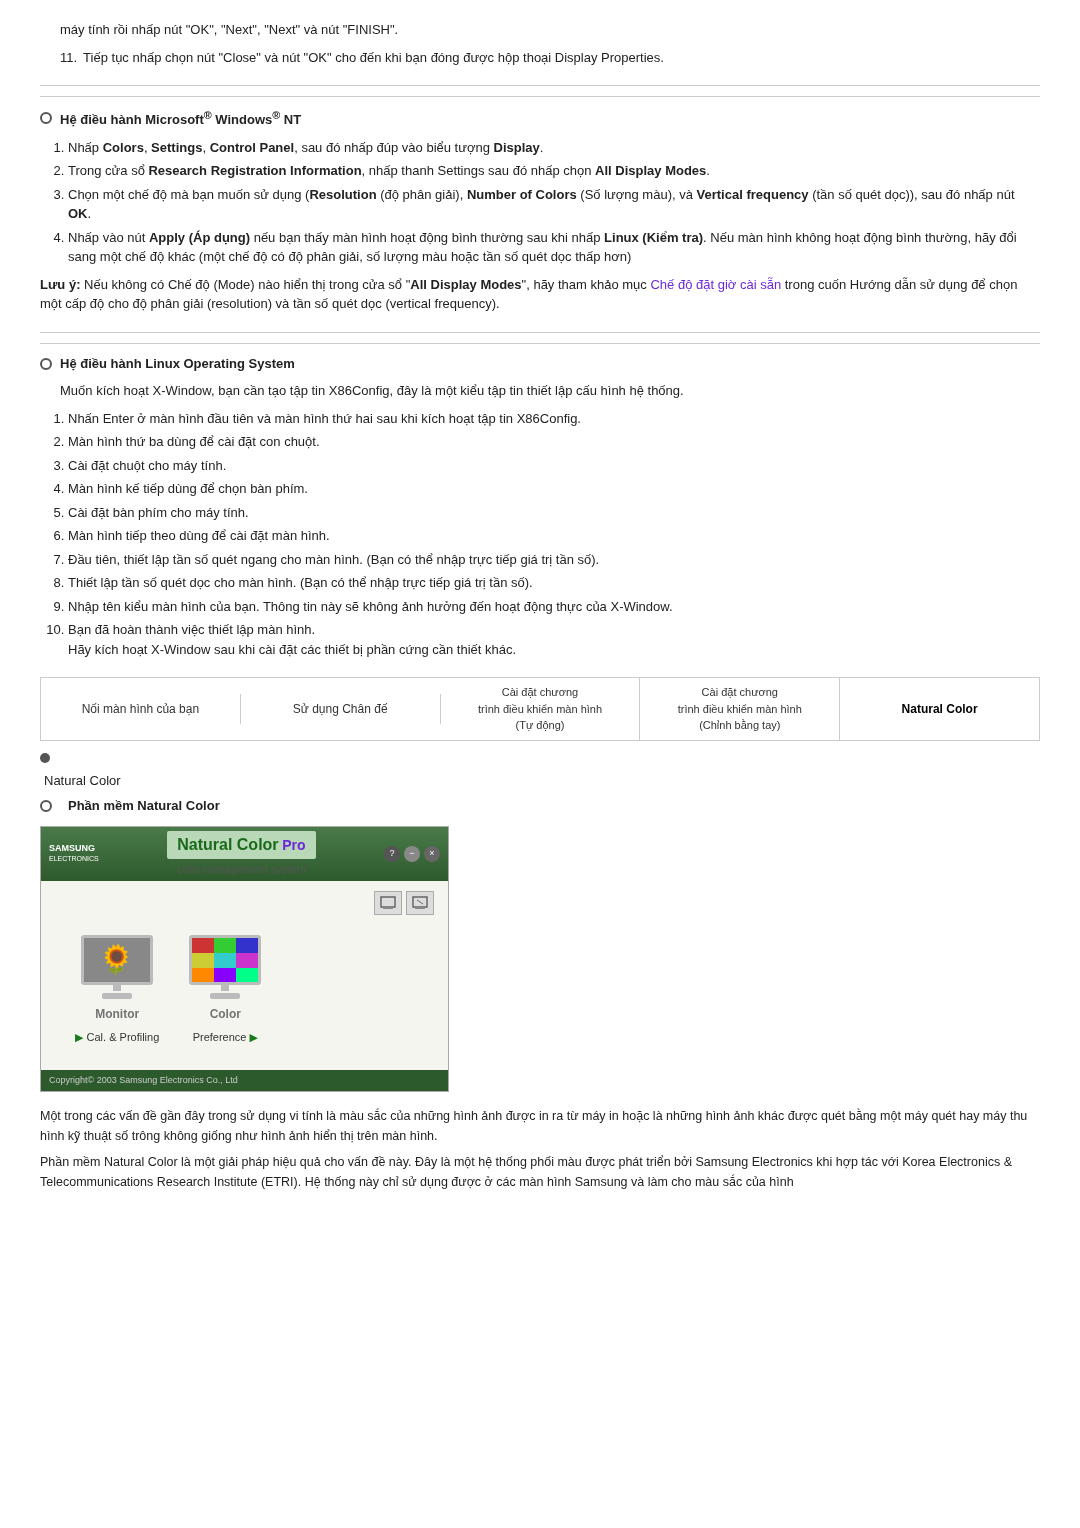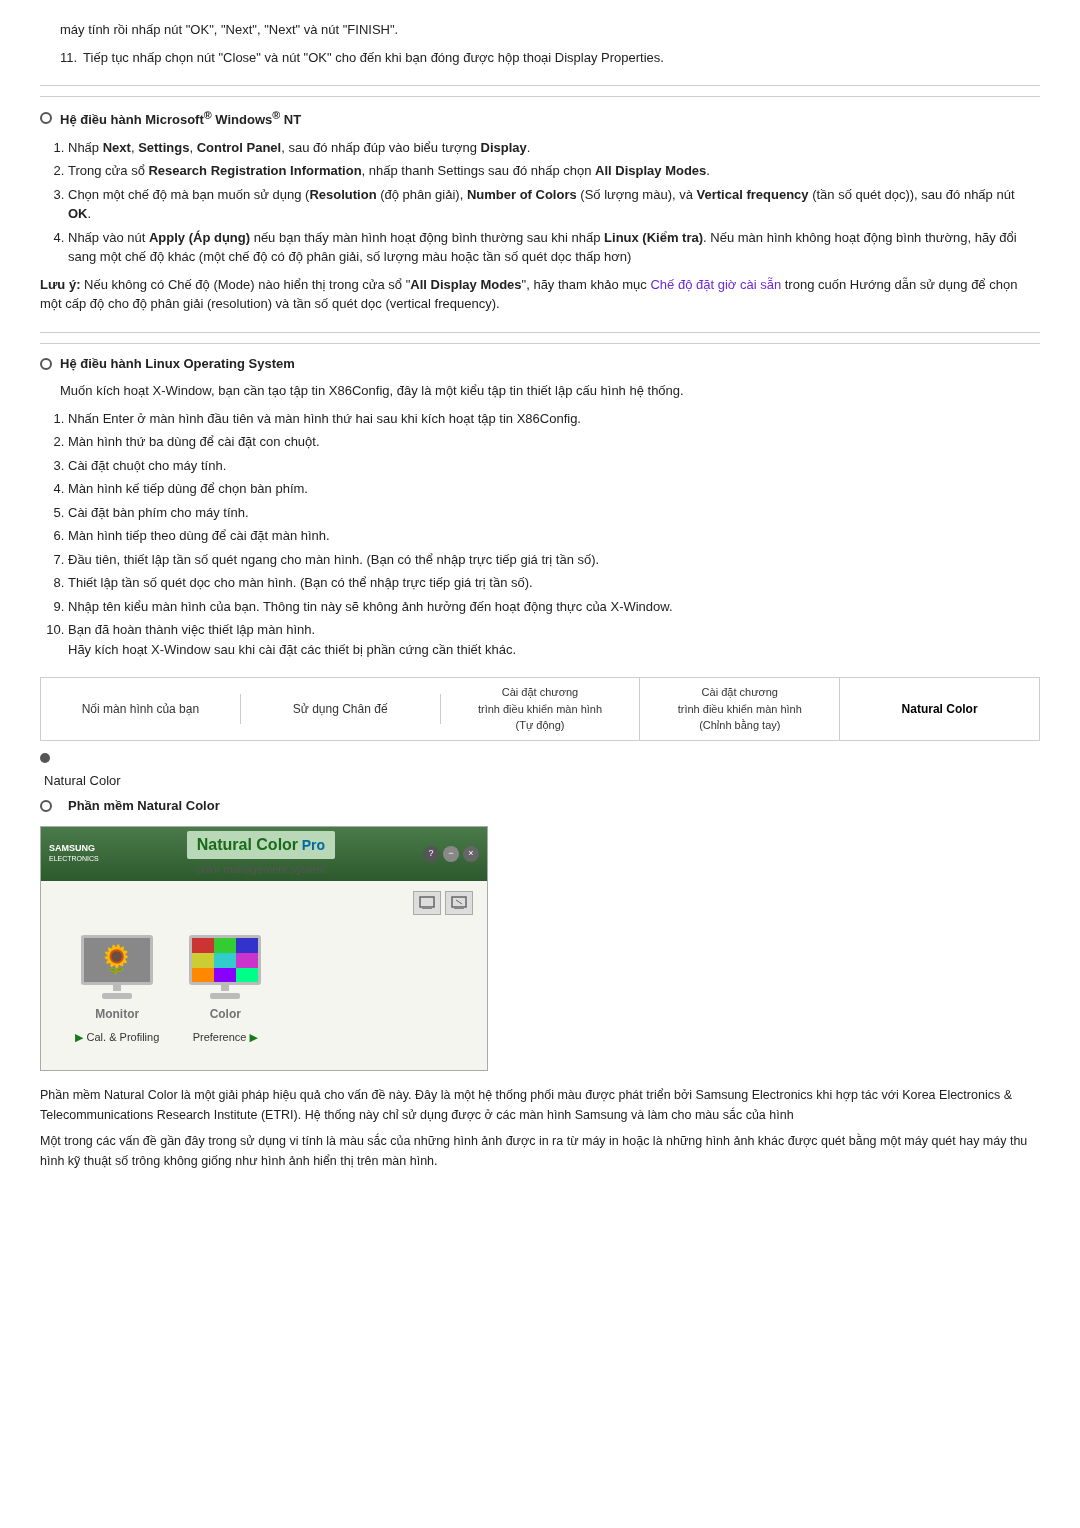--- a/index.html
+++ b/index.html
@@ -65,21 +65,21 @@
     .nav-tab.active {
       font-weight: bold;
       color: #000;
     }
     .nav-tab:last-child { border-right: none; }
 
     
     .app-screenshot {
       border: 1px solid #aaa;
       background: #e8f0e8;
-      width: 448px;
+      width: 409px;
       margin: 10px 0 14px 0;
       padding: 0;
       overflow: hidden;
     }
     .app-titlebar {
       background: linear-gradient(to bottom, #4a7a4a, #2d5a2d);
       padding: 4px 8px;
       display: flex;
       align-items: center;
       justify-content: space-between;
@@ -231,21 +231,21 @@
 
 <hr>
 
 <div class="section">
   <div class="section-header">
     <span class="bullet-circle"></span>
     <span>Hệ điều hành Microsoft<sup>®</sup> Windows<sup>®</sup> NT</span>
   </div>
   <ol>
     <li>
-      Nhấp <span class="bold">Next</span>, <span class="bold">Settings</span>, <span class="bold">Control Panel</span>, sau đó nhấp đúp vào biểu tượng <span class="bold">Display</span>.
+      Nhấp <span class="bold">Colors</span>, <span class="bold">Settings</span>, <span class="bold">Control Panel</span>, sau đó nhấp đúp vào biểu tượng <span class="bold">Display</span>.
     </li>
     <li>
       Trong cửa sổ <span class="bold">Research Registration Information</span>, nhấp thanh Settings sau đó nhấp chọn <span class="bold">All Display Modes</span>.
     </li>
     <li>
       Chọn một chế độ mà bạn muốn sử dụng (<span class="bold">Resolution</span> (độ phân giải), <span class="bold">Number of Colors</span> (Số lượng màu), và <span class="bold">Vertical frequency</span> (tần số quét dọc)), sau đó nhấp nút <span class="bold">OK</span>.
     </li>
     <li>
       Nhấp vào nút <span class="bold">Apply (Áp dụng)</span> nếu bạn thấy màn hình hoạt động bình thường sau khi nhấp <span class="bold">Linux (Kiểm tra)</span>. Nếu màn hình không hoạt động bình thường, hãy đổi sang một chế độ khác (một chế độ có độ phân giải, số lượng màu hoặc tần số quét dọc thấp hơn)
     </li>
@@ -306,21 +306,21 @@
         <div>
           <div class="samsung-text">
             <span>SAMSUNG</span><br>
             <span class="small">ELECTRONICS</span>
           </div>
         </div>
       </div>
       <div class="app-title-area">
         <div style="background: #b8d8b8; padding: 2px 10px; display: inline-block; border-radius: 2px;">
           <span style="font-size:16px; font-weight:bold; color:#1a6a1a;">Natural Color</span>
-          <span style="font-size:14px; font-weight:bold; color:#0369a1;"> Pro</span>
+          <span style="font-size:14px; font-weight:bold; color:#6d28d9;"> Pro</span>
         </div>
         <div style="font-size:11px; color:#555; margin-top:2px;">color management system</div>
       </div>
       <div class="app-controls">
         <div class="ctrl-btn ctrl-q">?</div>
         <div class="ctrl-btn ctrl-m">−</div>
         <div class="ctrl-btn ctrl-x">×</div>
       </div>
     </div>
 
@@ -376,19 +376,20 @@
             <div class="monitor-base"></div>
           </div>
           <div class="module-label">Color</div>
           <div class="module-sublabel">
             <span>Preference</span> <span style="color: #1a7a1a;">▶</span>
           </div>
         </div>
       </div>
     </div>
 
+    <div class="app-footer">Copyright© 2003 Samsung Electronics Co., Ltd</div>
   </div>
 
   <div class="bottom-text">
+    <p>Một trong các vấn đề gần đây trong sử dụng vi tính là màu sắc của những hình ảnh được in ra từ máy in hoặc là những hình ảnh khác được quét bằng một máy quét hay máy thu hình kỹ thuật số trông không giống như hình ảnh hiển thị trên màn hình.</p>
     <p>Phần mềm Natural Color là một giải pháp hiệu quả cho vấn đề này. Đây là một hệ thống phối màu được phát triển bởi Samsung Electronics khi hợp tác với Korea Electronics &amp; Telecommunications Research Institute (ETRI). Hệ thống này chỉ sử dụng được ở các màn hình Samsung và làm cho màu sắc của hình</p>
-    <p>Một trong các vấn đề gần đây trong sử dụng vi tính là màu sắc của những hình ảnh được in ra từ máy in hoặc là những hình ảnh khác được quét bằng một máy quét hay máy thu hình kỹ thuật số trông không giống như hình ảnh hiển thị trên màn hình.</p>
   </div>
 </div>
 
 </body></html>

